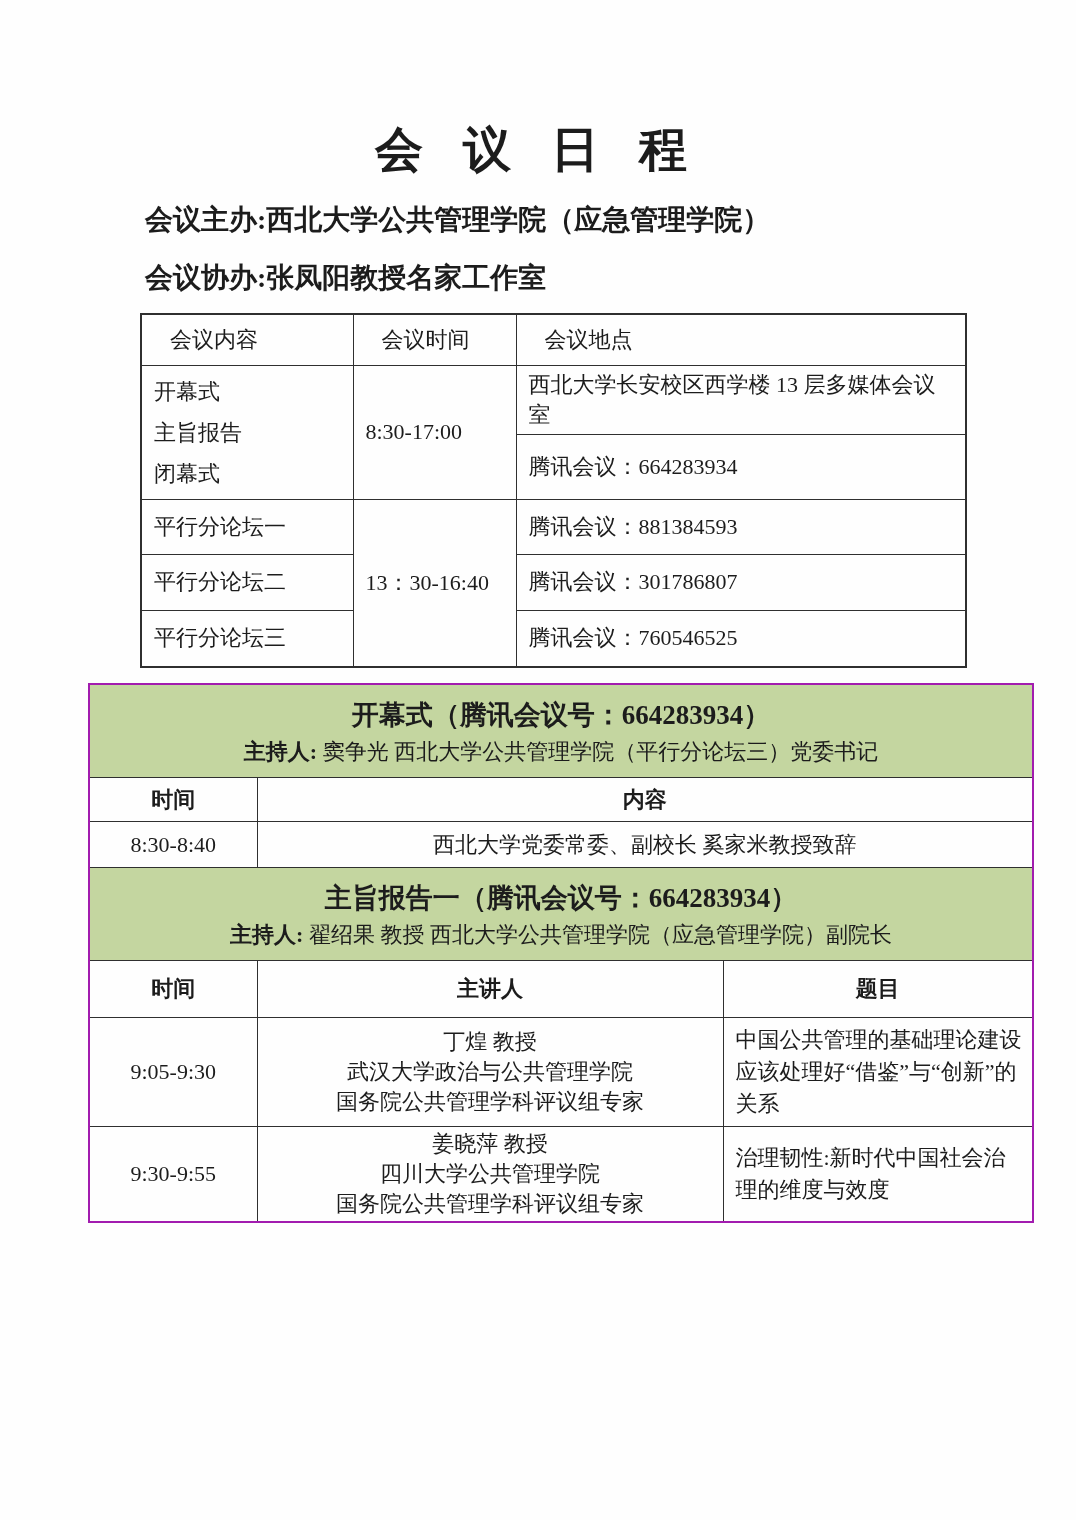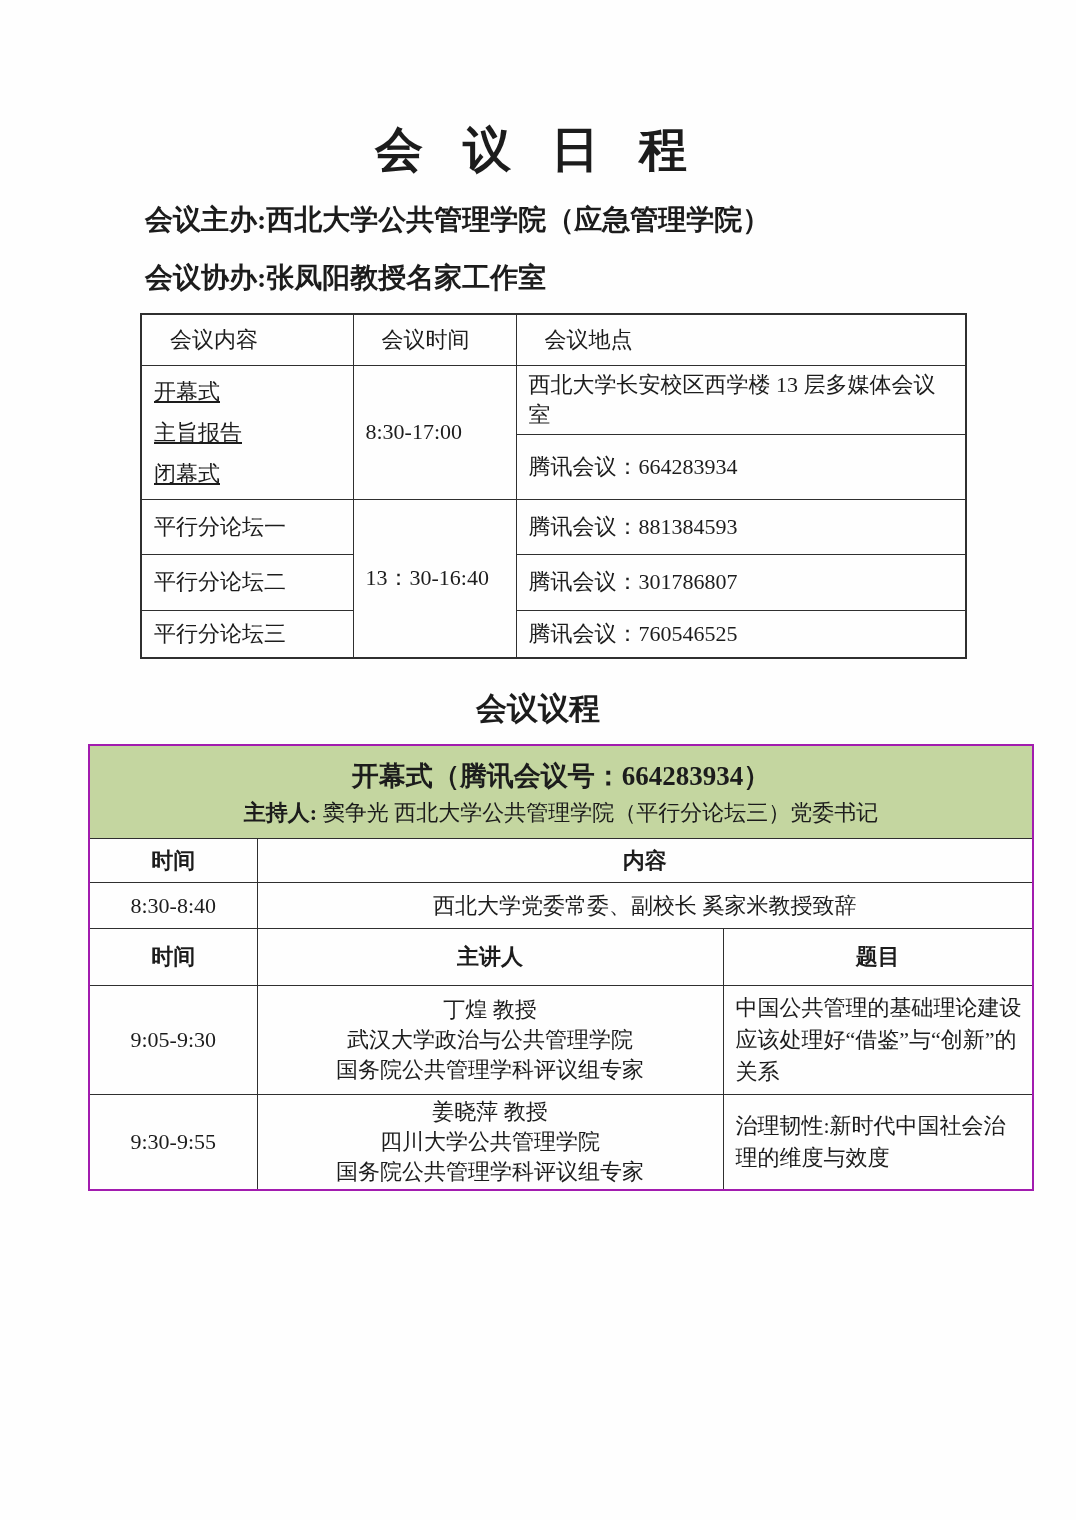--- a/index.html
+++ b/index.html
@@ -46,22 +46,22 @@
   .schedule-table td {
     border: 1px solid #2f2f2f;
     padding: 4px 10px 4px 12px;
     text-align: left;
   }
   .schedule-table .r-head td { height: 51px; padding-left: 28px; }
   .schedule-table .r1 td { height: 66px; }
   .schedule-table .r2 td { height: 65px; }
   .schedule-table .r3 td { height: 55px; }
   .schedule-table .r4 td { height: 56px; }
-  .schedule-table .r5 td { height: 48px; }
-  .opening-cell div { line-height: 41px; text-decoration: underline; }
+  .schedule-table .r5 td { height: 57px; }
+  .opening-cell div { line-height: 41px; }
 
   
   .agenda-heading {
     margin-top: 30px;
     text-align: center;
     font-size: 31px;
     font-weight: bold;
     line-height: 40px;
   }
 
@@ -151,21 +151,20 @@
         <td>平行分论坛二</td>
         <td>腾讯会议：301786807</td>
       </tr>
       <tr class="r5">
         <td>平行分论坛三</td>
         <td>腾讯会议：760546525</td>
       </tr>
     </tbody>
   </table>
 
-  <h2 class="agenda-heading">会议议程</h2>
 
   <table class="agenda-table">
     <colgroup>
       <col style="width:168px">
       <col style="width:466px">
       <col style="width:310px">
     </colgroup>
     <tbody>
       <tr class="green-band">
         <td colspan="3">
@@ -174,20 +173,26 @@
         </td>
       </tr>
       <tr class="hdr hdr1">
         <td>时间</td>
         <td colspan="2">内容</td>
       </tr>
       <tr class="row-content">
         <td>8:30-8:40</td>
         <td colspan="2">西北大学党委常委、副校长 奚家米教授致辞</td>
       </tr>
+      <tr class="green-band">
+        <td colspan="3">
+          <div class="band-title">主旨报告一（腾讯会议号：664283934）</div>
+          <div class="band-host"><span class="host-label">主持人:</span> <span>翟绍果 教授 西北大学公共管理学院（应急管理学院）副院长</span></div>
+        </td>
+      </tr>
       <tr class="hdr hdr2">
         <td>时间</td>
         <td>主讲人</td>
         <td>题目</td>
       </tr>
       <tr class="row-b">
         <td>9:05-9:30</td>
         <td class="speaker-cell">
           <div>丁煌 教授</div>
           <div>武汉大学政治与公共管理学院</div>

